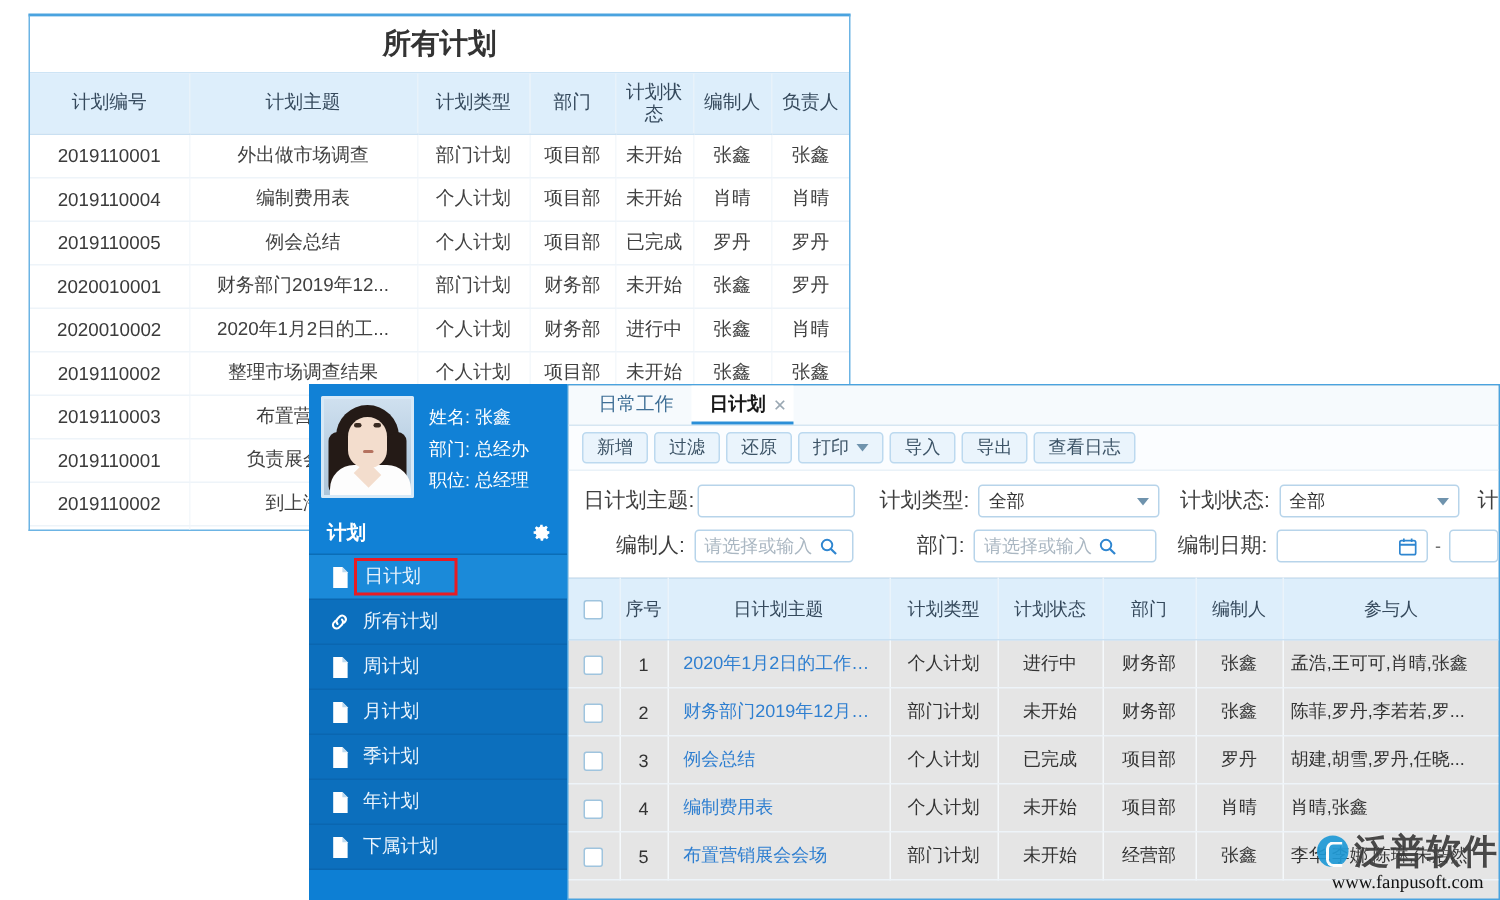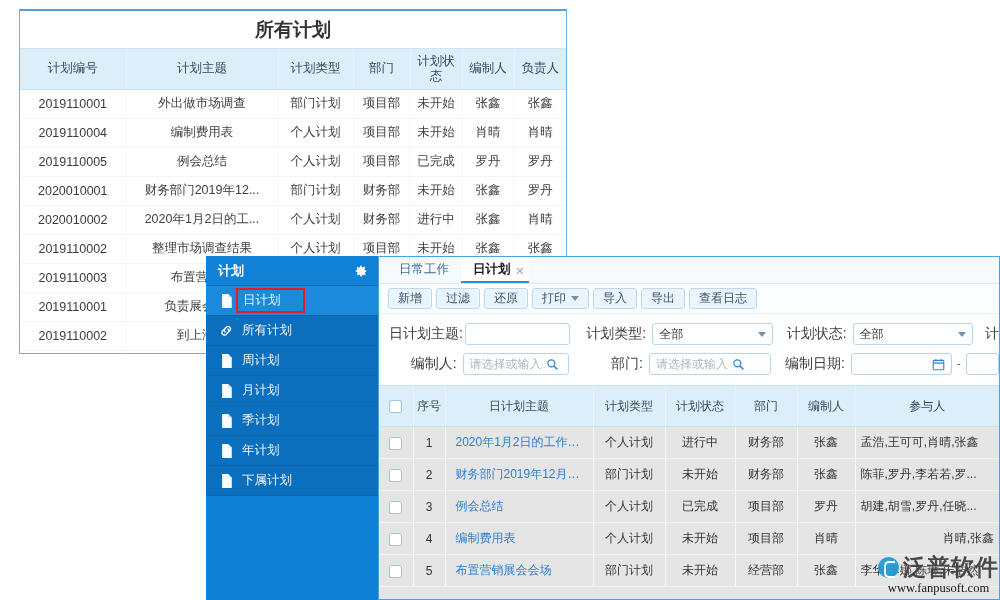--- a/index.html
+++ b/index.html
@@ -365,20 +365,36 @@
             <td></td>
             <td></td>
             <td></td>
           </tr>
         </tbody>
     </table>
   </div>
 
   <div id="bluepanel">
 
+    <div id="profile">
+      <div id="avatar">
+        <div class="hair"></div>
+        <div class="face"></div>
+        <div class="eye l"></div>
+        <div class="eye r"></div>
+        <div class="mouth"></div>
+        <div class="body"></div>
+        <div class="collar"></div>
+      </div>
+      <div class="pinfo">
+        <div class="pline">姓名: 张鑫</div>
+        <div class="pline">部门: 总经办</div>
+        <div class="pline">职位: 总经理</div>
+      </div>
+    </div>
 
     <div id="sectionhdr">
       <span>计划</span>
       <span class="gear">
         <svg viewBox="0 0 16 16" width="14" height="14">
           <path fill="#ffffff" d="M8 5.2a2.8 2.8 0 100 5.6 2.8 2.8 0 000-5.6zm0 4.2a1.4 1.4 0 110-2.8 1.4 1.4 0 010 2.8z"></path>
           <path fill="#ffffff" d="M14 8.9V7.1l-1.7-.3a4.6 4.6 0 00-.5-1.2l1-1.4-1.3-1.3-1.4 1a4.6 4.6 0 00-1.2-.5L8.9 2H7.1l-.3 1.7c-.4.1-.8.3-1.2.5l-1.4-1-1.3 1.3 1 1.4c-.2.4-.4.8-.5 1.2L2 7.1v1.8l1.7.3c.1.4.3.8.5 1.2l-1 1.4 1.3 1.3 1.4-1c.4.2.8.4 1.2.5l.3 1.7h1.8l.3-1.7c.4-.1.8-.3 1.2-.5l1.4 1 1.3-1.3-1-1.4c.2-.4.4-.8.5-1.2L14 8.9z"></path>
         </svg>
       </span>
     </div>
@@ -594,21 +610,21 @@
             <td style="text-align: left;">胡建,胡雪,罗丹,任晓...</td>
           </tr>
           <tr>
             <td><span class="cbx"></span></td>
             <td>4</td>
             <td class="link">编制费用表</td>
             <td>个人计划</td>
             <td>未开始</td>
             <td>项目部</td>
             <td>肖晴</td>
-            <td style="text-align: right;">肖晴,张鑫</td>
+            <td style="text-align: left;">肖晴,张鑫</td>
           </tr>
           <tr>
             <td><span class="cbx"></span></td>
             <td>5</td>
             <td class="link">布置营销展会会场</td>
             <td>部门计划</td>
             <td>未开始</td>
             <td>经营部</td>
             <td>张鑫</td>
             <td style="text-align: left;">李华,李娜,陈琳,朱浩然</td>

